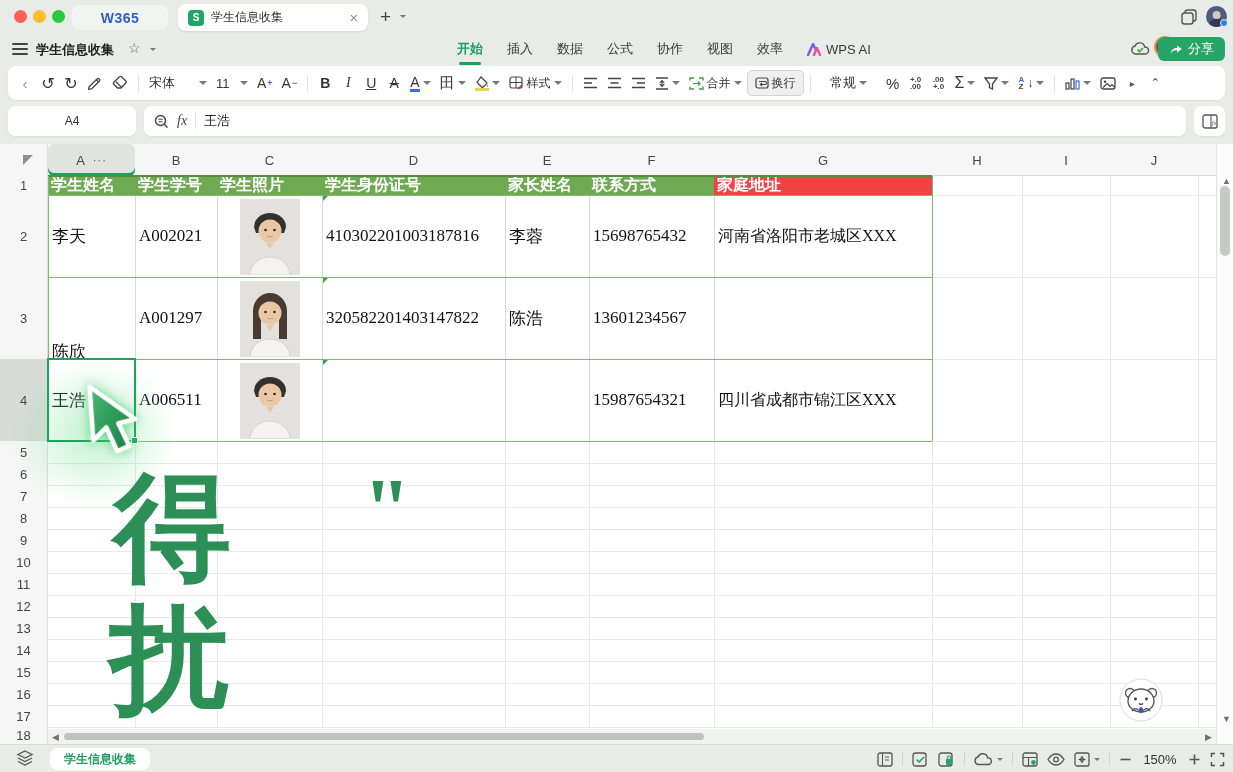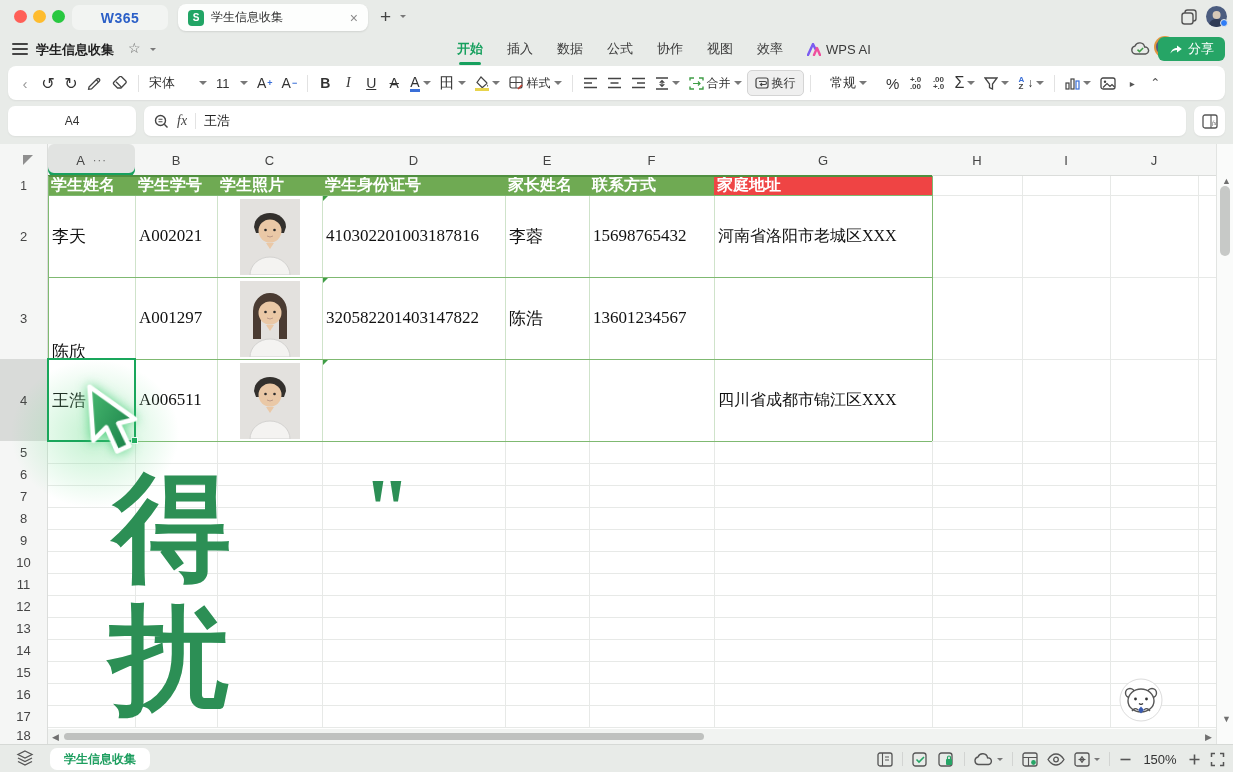--- a/index.html
+++ b/index.html
@@ -524,20 +524,21 @@
     <path d="M14,28 a16,14 0 0 1 32,0 l-2,6 h-28 Z" fill="#33302d"></path>
     <circle cx="30" cy="32" r="11.5" fill="#eac8a6"></circle>
     <path d="M10,76 a20,18 0 0 1 40,0 Z" fill="#f4f3f1" stroke="#d3d2d0"></path>
     <path d="M26,44 h8 l-4,6 Z" fill="#eac8a6"></path>
     <circle cx="25.5" cy="31" r="1.3" fill="#2c2c2c"></circle>
         <circle cx="34.5" cy="31" r="1.3" fill="#2c2c2c"></circle>
     <path d="M27,37 q3,2 6,0" fill="none" stroke="#b98" stroke-width="1"></path>
   </svg>
     </div>
     <div class="err-tri" style="left: 322px; top: 215px; z-index: 11;"></div>
+    <div class="cell" style="left: 589px; width: 125px; top: 215px; height: 82px; z-index: 10;">15987654321</div>
     <div class="cell" style="left: 714px; width: 218px; top: 215px; height: 82px; z-index: 10; font-size: 16px;">四川省成都市锦江区XXX</div>
     <div class="tline" style="left: 48px; top: 51px; width: 884px; height: 1px; background: rgb(127, 185, 113); z-index: 15;"></div>
     <div class="tline" style="left: 48px; top: 133px; width: 884px; height: 1px; background: rgb(127, 185, 113); z-index: 15;"></div>
     <div class="tline" style="left: 48px; top: 215px; width: 884px; height: 1px; background: rgb(127, 185, 113); z-index: 15;"></div>
     <div class="tline" style="left: 48px; top: 297px; width: 884px; height: 1px; background: rgb(127, 185, 113); z-index: 15;"></div>
     <div class="tline" style="left: 48px; top: 31px; width: 884px; height: 2px; background: rgb(79, 143, 63); z-index: 15;"></div>
     <div class="tline" style="left: 135px; top: 51px; width: 1px; height: 246px; background: rgb(207, 227, 202); z-index: 14;"></div>
     <div class="tline" style="left: 217px; top: 51px; width: 1px; height: 246px; background: rgb(207, 227, 202); z-index: 14;"></div>
     <div class="tline" style="left: 322px; top: 51px; width: 1px; height: 246px; background: rgb(207, 227, 202); z-index: 14;"></div>
     <div class="tline" style="left: 505px; top: 51px; width: 1px; height: 246px; background: rgb(207, 227, 202); z-index: 14;"></div>

